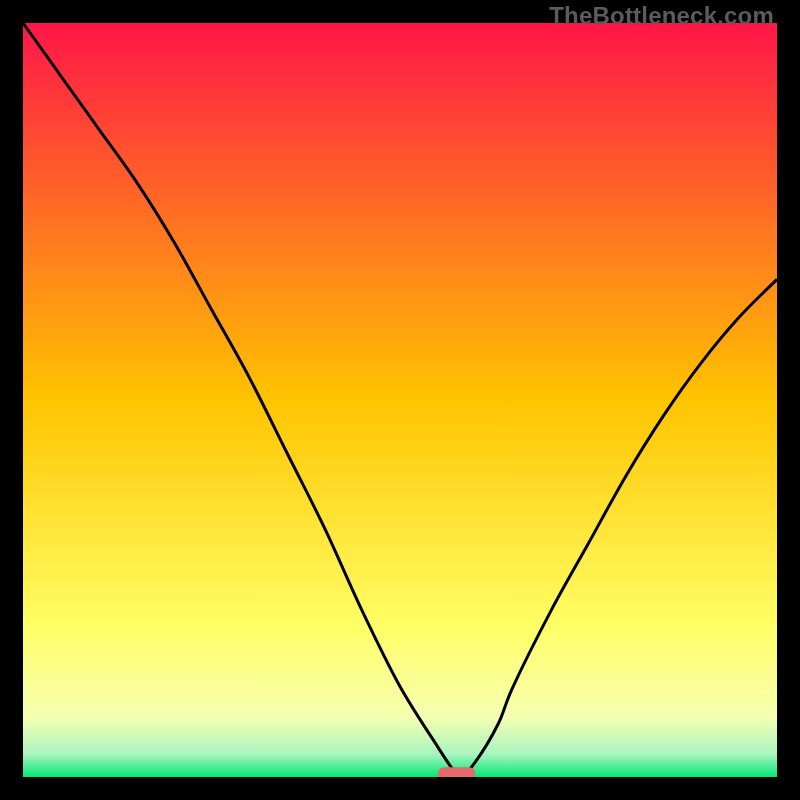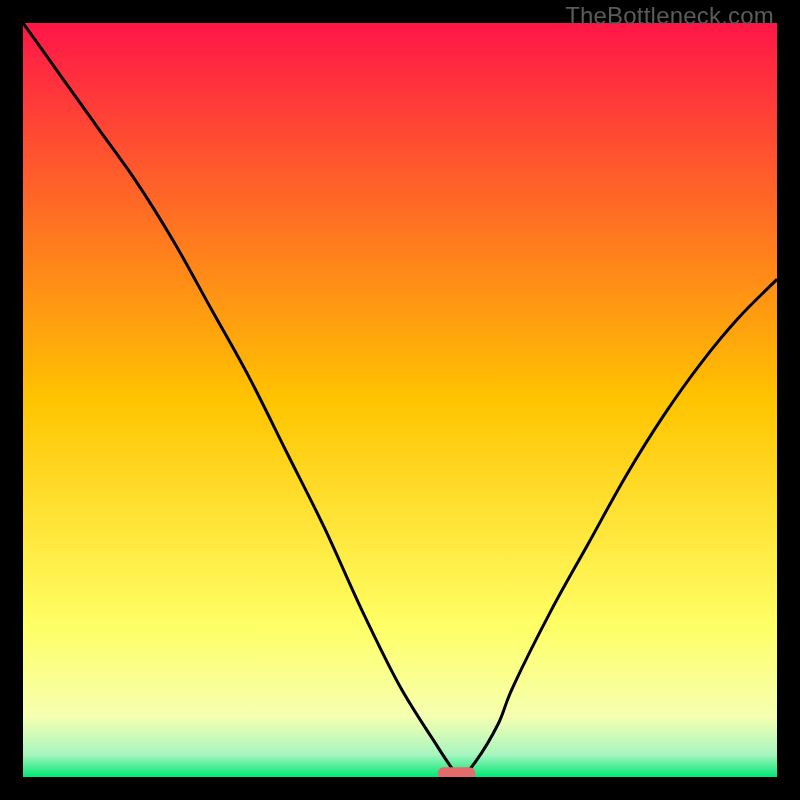--- a/index.html
+++ b/index.html
@@ -25,21 +25,21 @@
     top: 0;
     width: 754px;
     height: 754px;
   }
   .watermark {
     position: absolute;
     top: 2px;
     right: 26px;
     color: #5b5b5b;
     font-size: 24px;
-    font-weight: 400;
+    font-weight: 700;
     letter-spacing: 0.2px;
   }
 </style>
 </head>
 <body>
 
 <div class="frame">
   <svg class="plot" viewBox="0 0 754 754">
     <defs>
       <linearGradient id="bg-grad" x1="0" y1="0" x2="0" y2="1">

